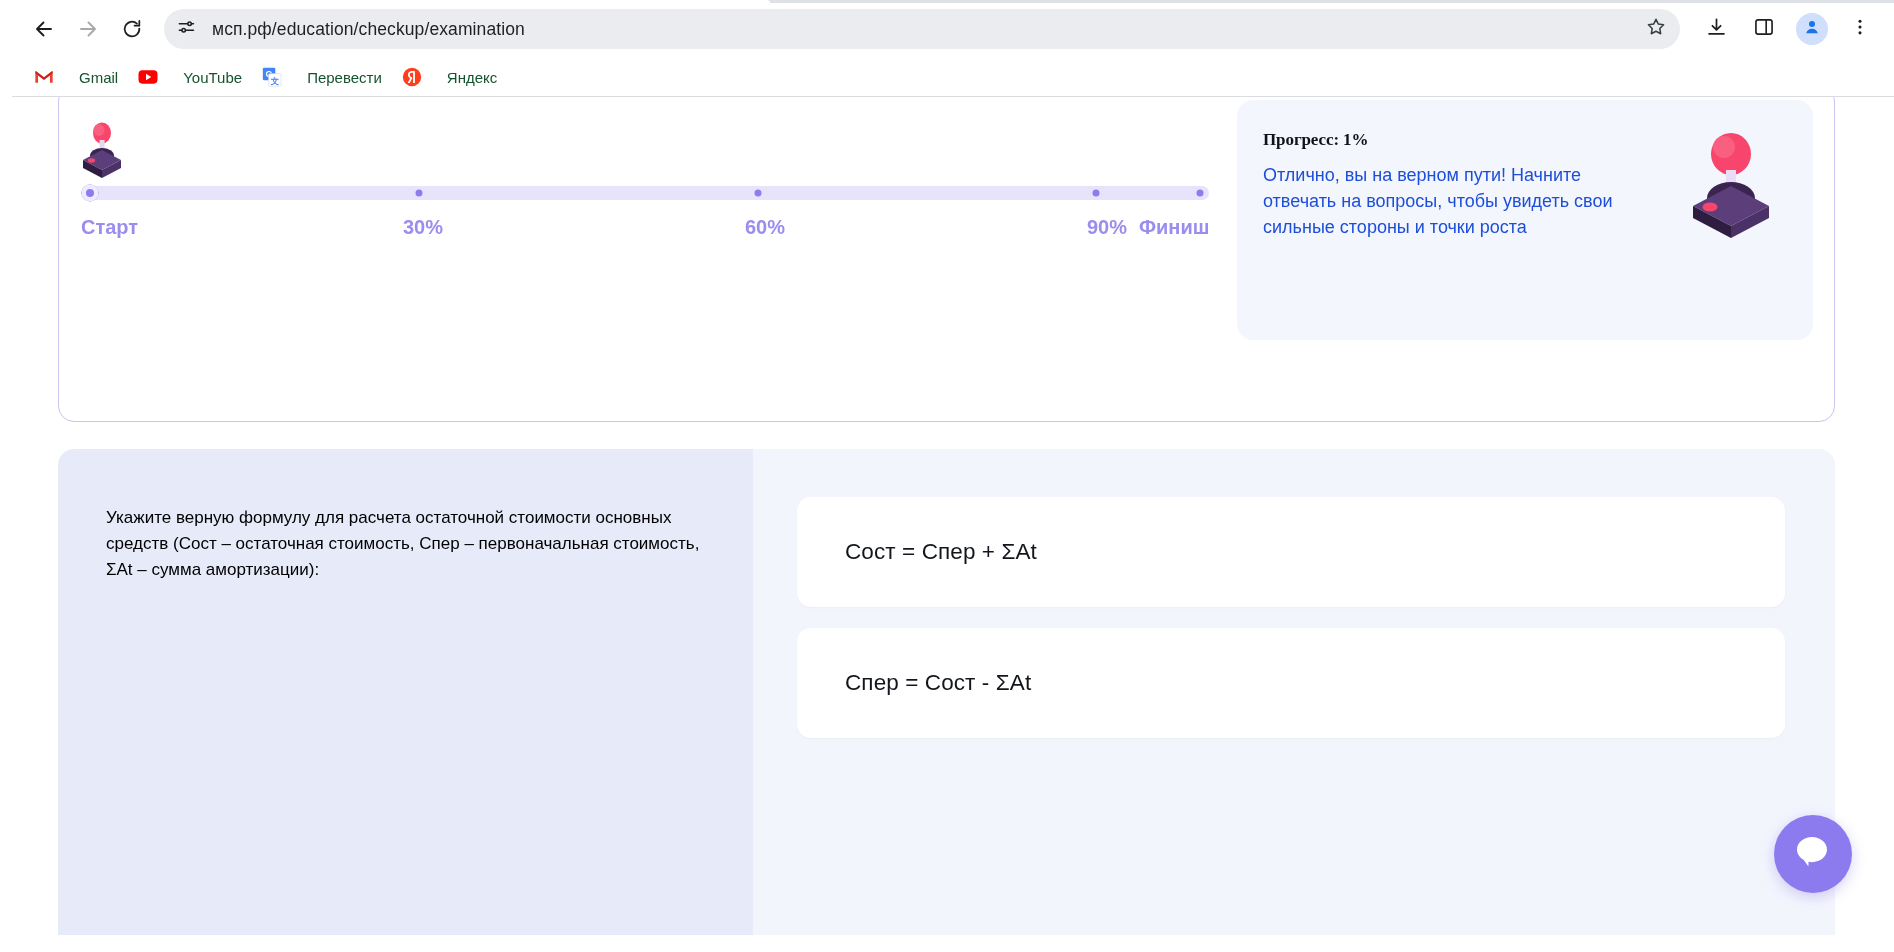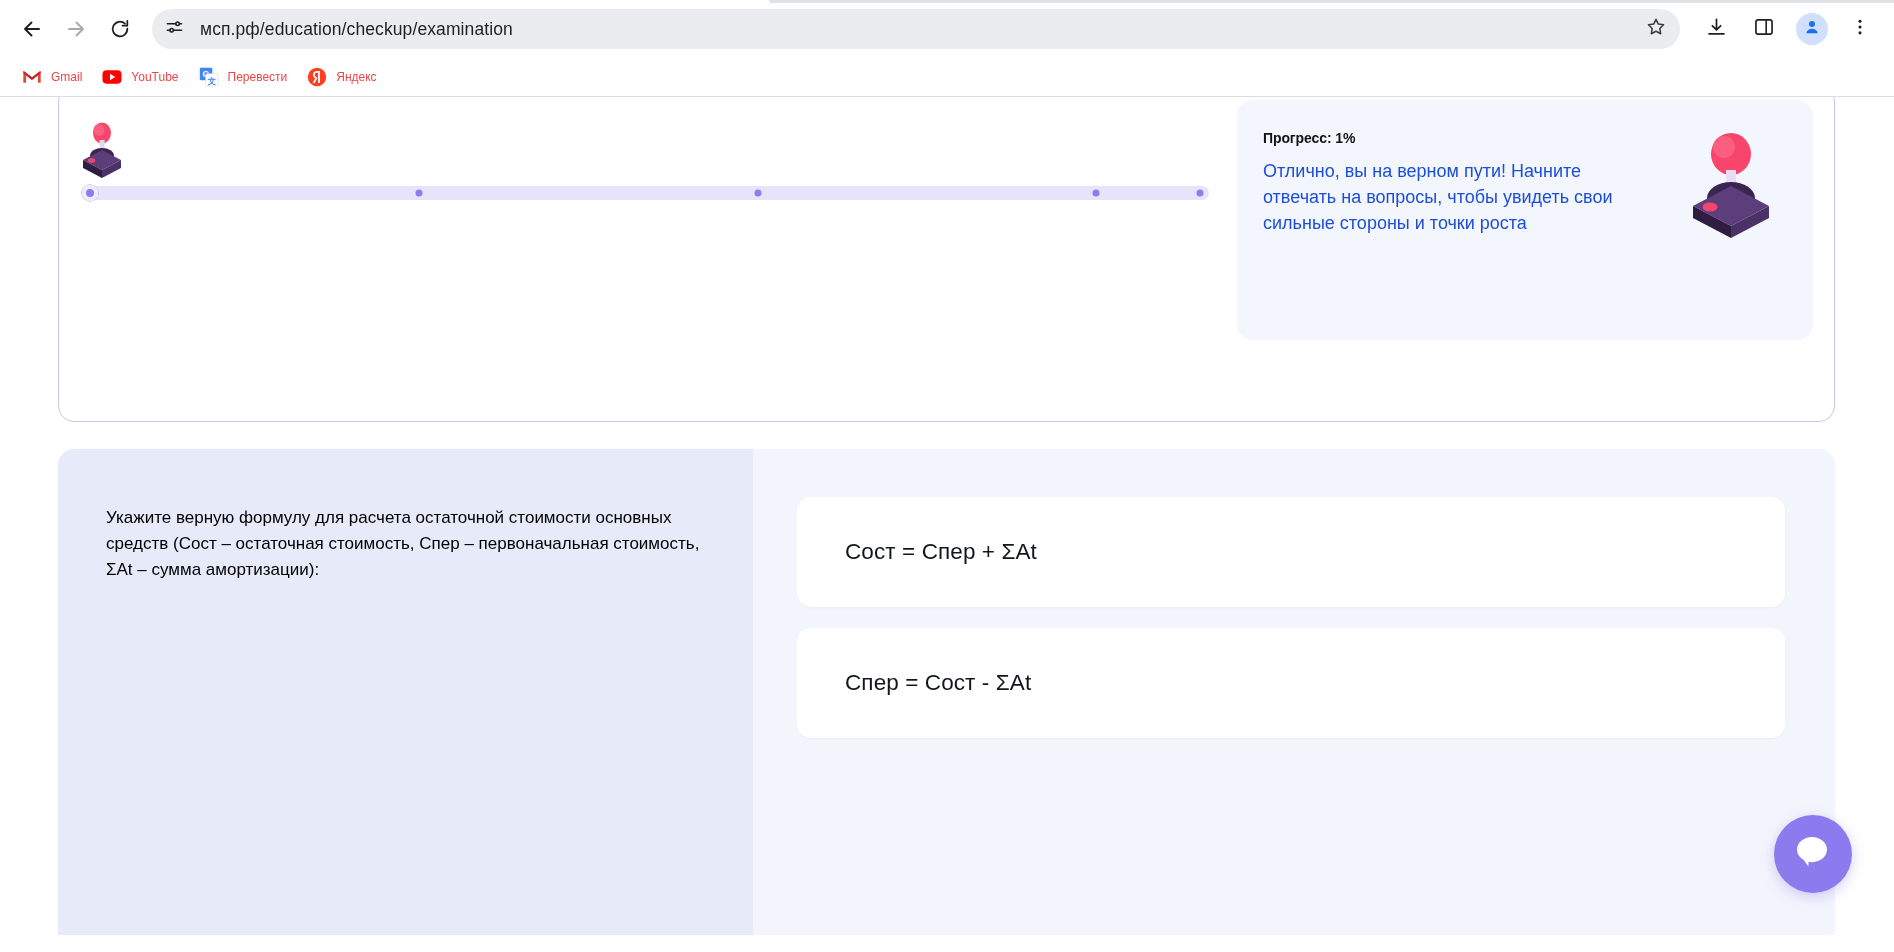--- a/index.html
+++ b/index.html
@@ -8,20 +8,21 @@
     font-family: "Liberation Sans", sans-serif;
     background: #ffffff;
     overflow: hidden;
   }
 
   
   .browser-chrome {
     width: 100%;
     background: #ffffff;
     position: relative;
+    padding-left: 12px;
   }
   .tab-strip-edge {
     position: absolute;
     top: 0; left: 0; right: 0;
     height: 3px;
     background: #dee1e6;
   }
   .tab-strip-edge .active-tab-nub {
     position: absolute;
     left: 0; top: 0;
@@ -113,23 +114,24 @@
   .bookmark {
     display: flex;
     align-items: center;
     gap: 9px;
     padding: 5px 10px;
     border-radius: 6px;
     cursor: pointer;
     flex: 0 0 auto;
   }
   .bookmark .bm-label {
-    font-size: 12px;
-    color: #ef4444;
+    font-size: 15px;
+    color: #14532d;
     white-space: nowrap;
+    margin-left: 16px;
   }
   .bm-ico { width: 20px; height: 20px; display:flex; align-items:center; justify-content:center; flex:0 0 auto;}
 
   .chrome-bottom-shadow {
     height: 1px;
     background: #dadce0;
     width: 100%;
   }
 
   
@@ -216,25 +218,26 @@
     height: 240px;
     background: #f4f6fd;
     border-radius: 16px;
     padding: 26px 26px 26px 26px;
     display: flex;
     align-items: flex-start;
     gap: 8px;
   }
   .progress-info .txt { flex: 1 1 auto; padding-top: 4px; }
   .progress-info .pi-title {
-    font-size: 14px;
+    font-size: 17px;
     font-weight: 700;
     color: #111318;
     margin-bottom: 12px;
     letter-spacing: -0.1px;
+    font-family: Liberation Serif, serif;
   }
   .progress-info .pi-desc {
     font-size: 18px;
     line-height: 1.45;
     color: #1d4ed8;
     max-width: 352px;
   }
   .progress-info .pi-icon {
     flex: 0 0 auto;
     width: 104px; height: 112px;
@@ -474,20 +477,27 @@
         </div>
 
         <div class="track">
           <span class="track-dot start" style="left:9px;"></span>
           <span class="track-dot" style="left:30%;"></span>
           <span class="track-dot" style="left:60%;"></span>
           <span class="track-dot" style="left:90%;"></span>
           <span class="track-dot" style="left:calc(100% - 9px);"></span>
         </div>
 
+        <div class="track-labels">
+          <span class="track-label first" style="left:0px;">Старт</span>
+          <span class="track-label" style="left:30%;">30%</span>
+          <span class="track-label" style="left:60%;">60%</span>
+          <span class="track-label" style="left:90%;">90%</span>
+          <span class="track-label last" style="left:1058px;">Финиш</span>
+        </div>
       </div>
 
       <div class="progress-info">
         <div class="txt">
           <div class="pi-title">Прогресс: 1%</div>
           <div class="pi-desc">Отлично, вы на верном пути! Начните отвечать на вопросы, чтобы увидеть свои сильные стороны и точки роста</div>
         </div>
         <div class="pi-icon">
           <svg width="104" height="112" viewBox="0 0 104 112">
             <ellipse cx="54" cy="26" rx="20" ry="21" fill="#f8456b"></ellipse>

